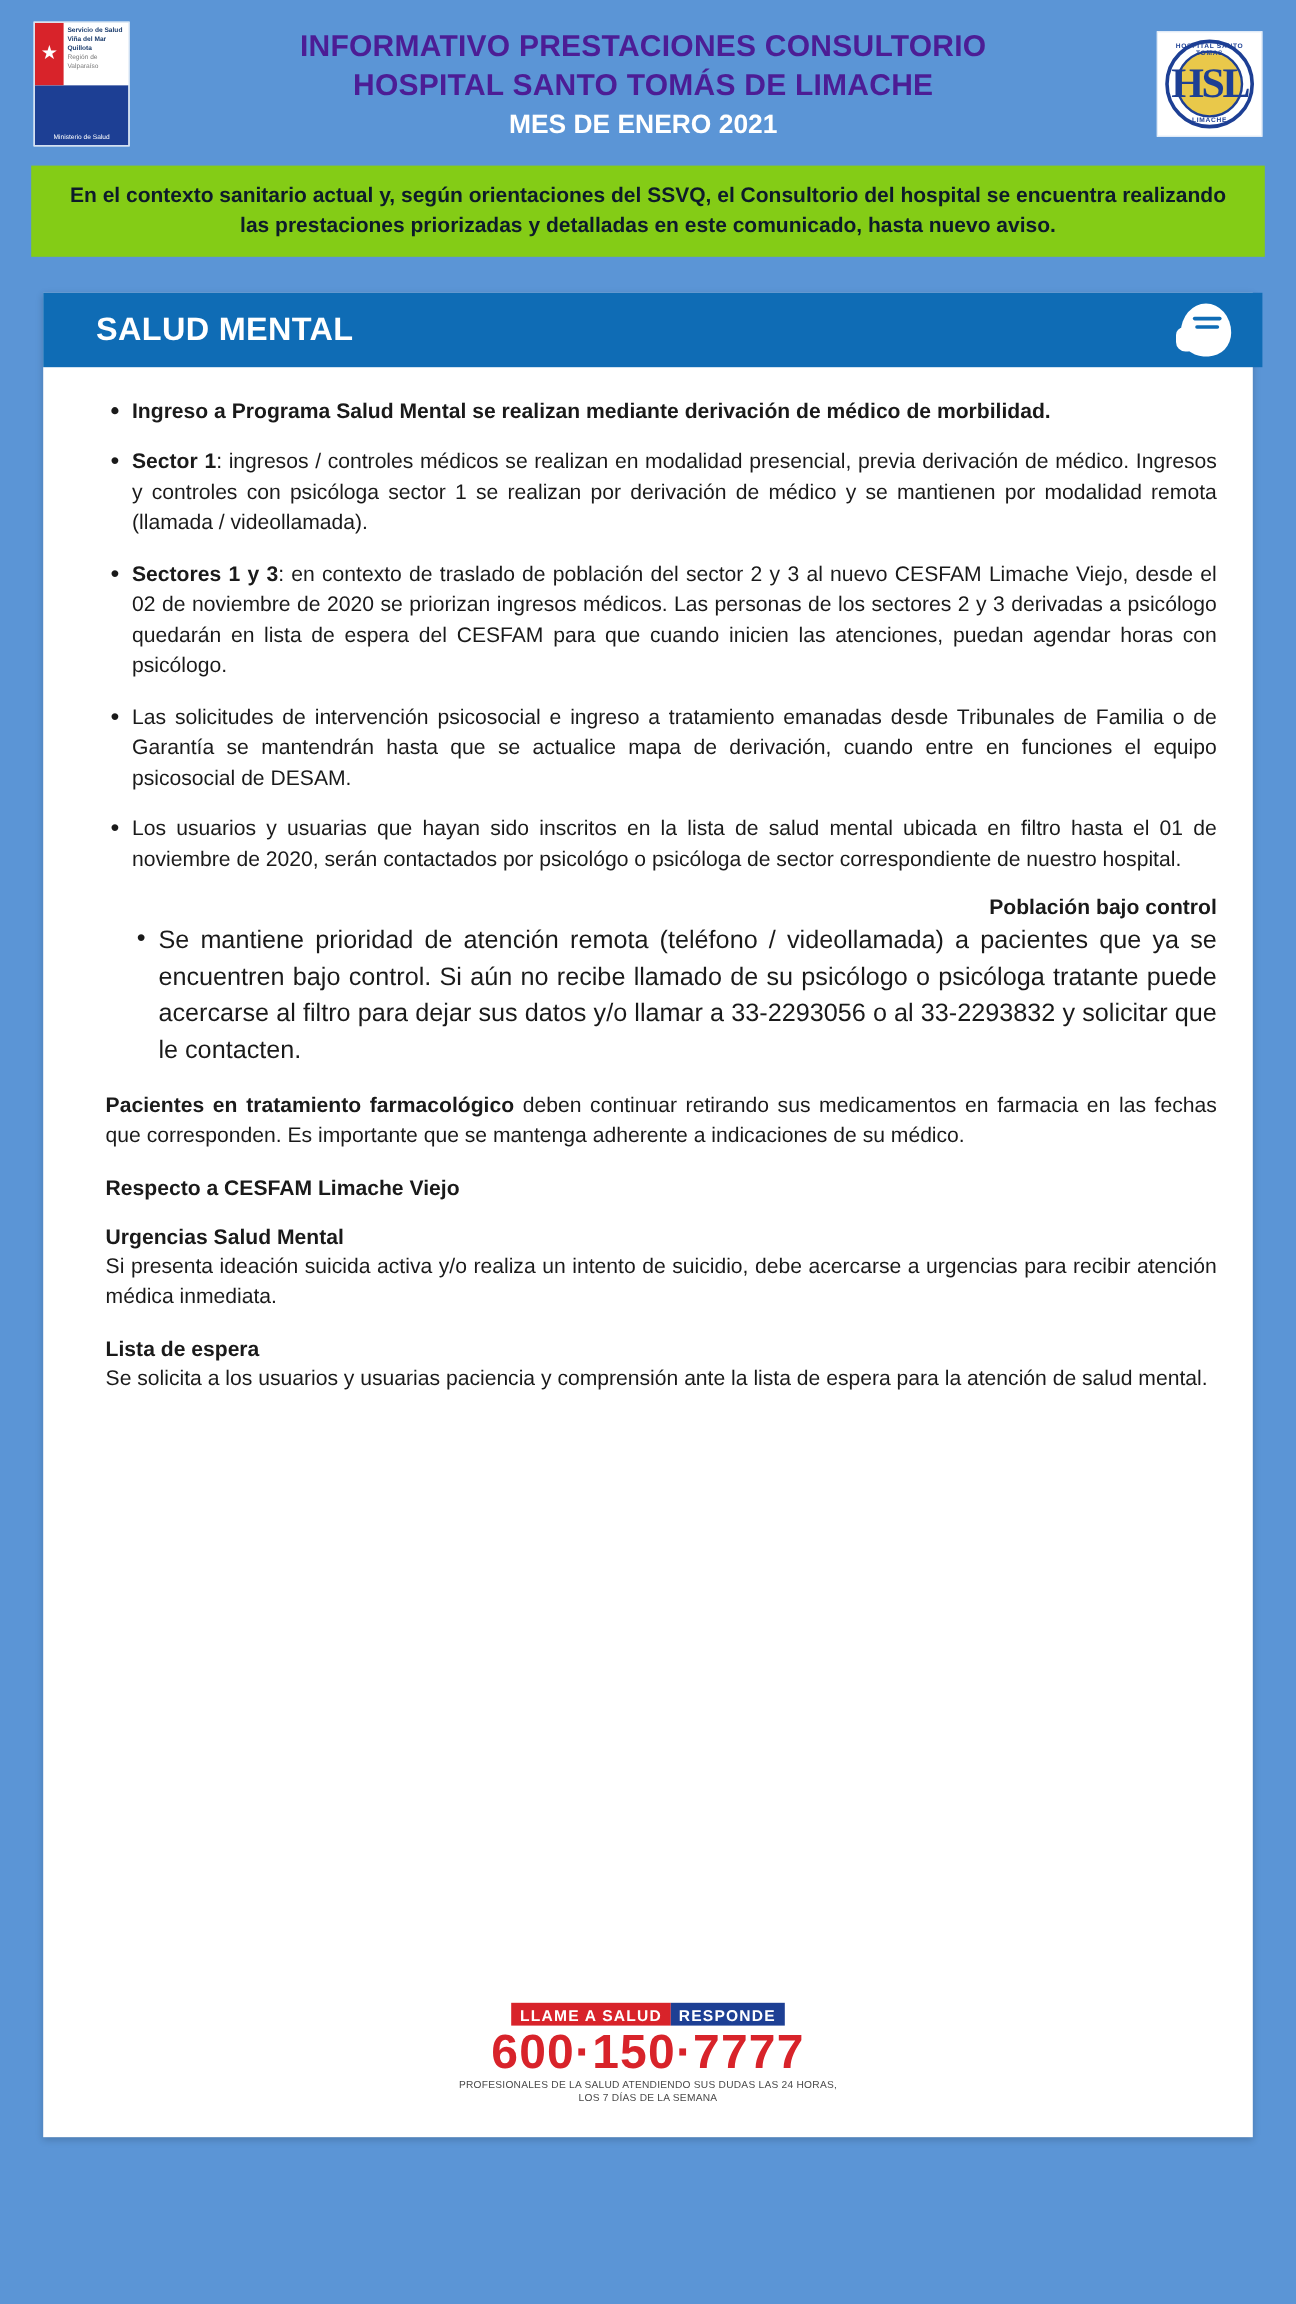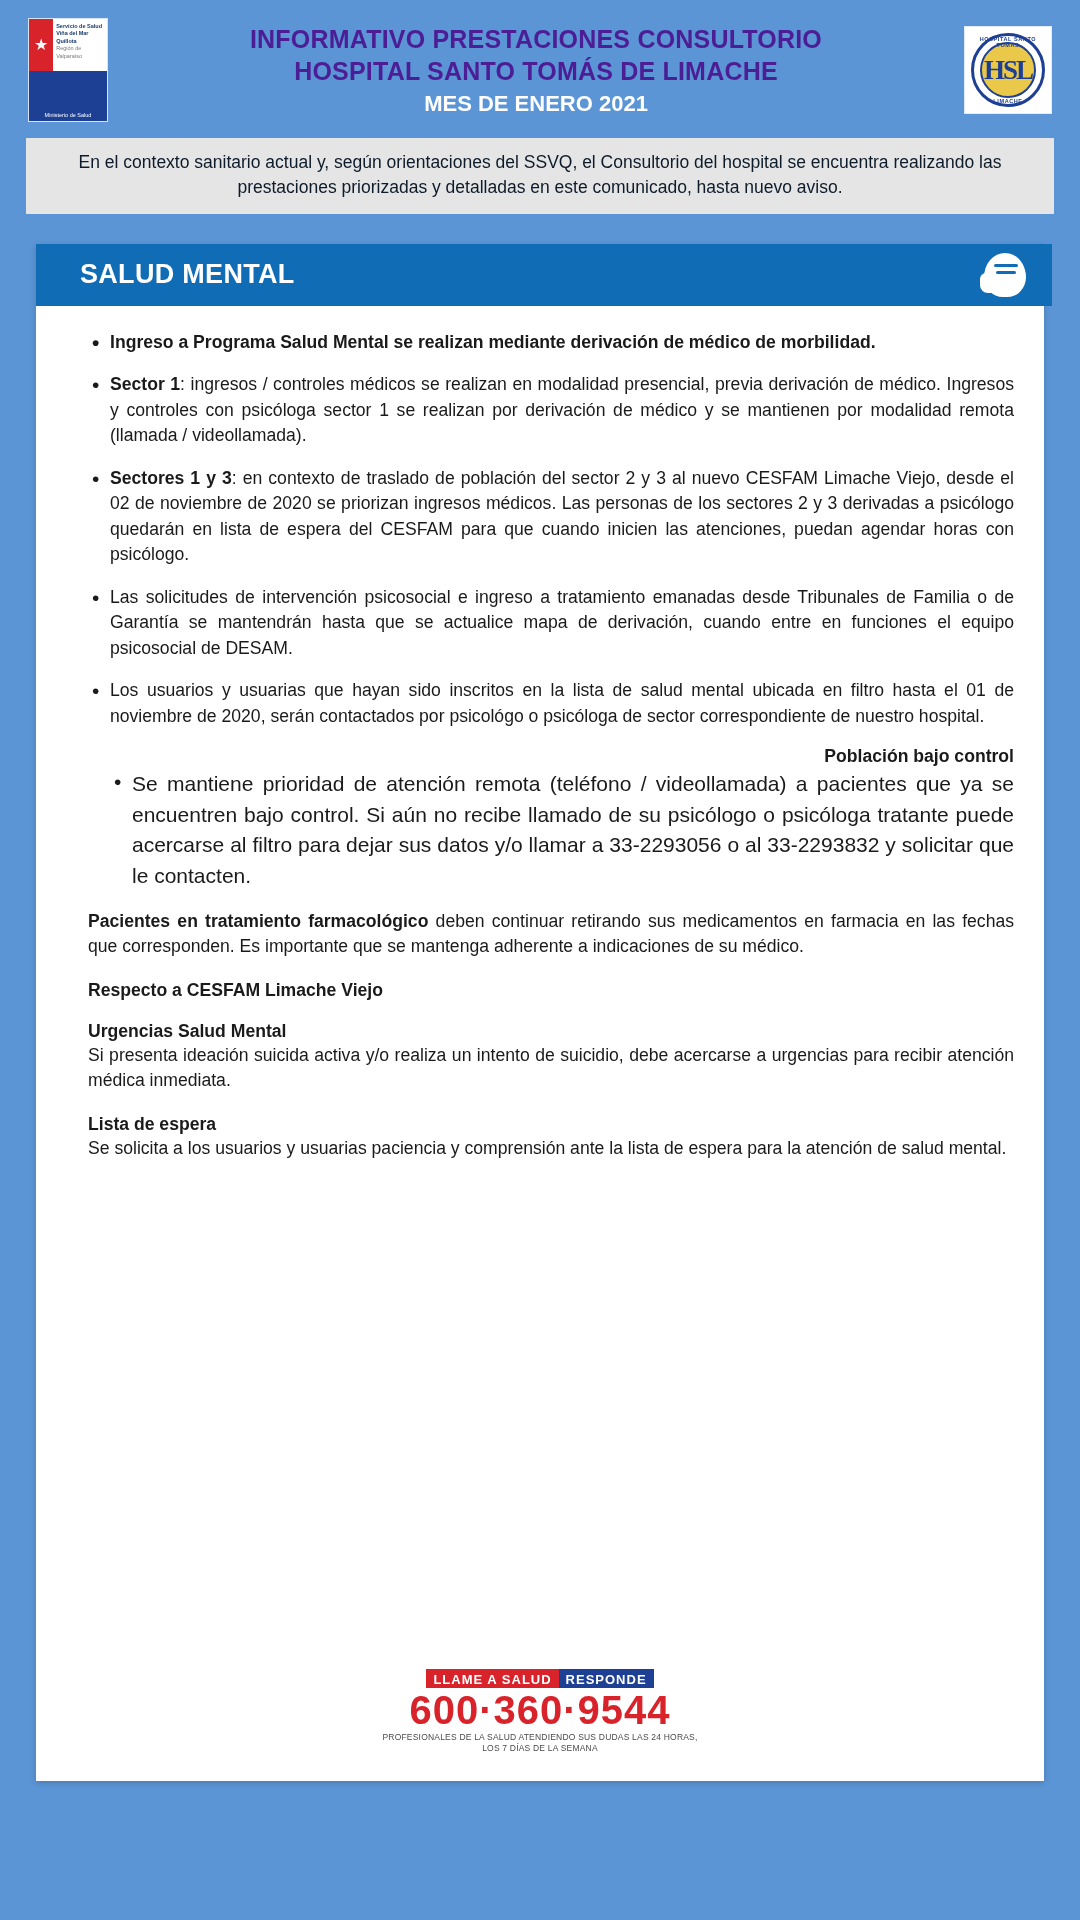--- a/index.html
+++ b/index.html
@@ -60,34 +60,34 @@
   .crest { width:74px; height:74px; position:relative; }
   .crest .ring-outer {
     position:absolute; inset:0; border:3px solid #1d3f94; border-radius:50%;
   }
   .crest .ring-inner {
     position:absolute; inset:9px; border:2px solid #1d3f94; border-radius:50%;
     background:#e9c84a;
   }
   .crest .letters {
     position:absolute; inset:0; display:flex; align-items:center;
-    justify-content:center; font-size:27px; font-weight:bold; color:#1d3f94;
+    justify-content:center; font-size:35px; font-weight:bold; color:#1d3f94;
     letter-spacing:-2px; font-family:"Liberation Serif", serif;text-align:right;
   }
   .crest .top-txt, .crest .bot-txt {
     position:absolute; left:0; right:0; text-align:center;
     font-size:5.5px; font-weight:bold; color:#1d3f94; letter-spacing:.6px;
   }
   .crest .top-txt { top:3px; }
   .crest .bot-txt { bottom:3px; }
 
   
   .notice {
-    margin:6px 26px 0 26px; background:#e5e5e5; color:#0d1b2a;
-    font-weight:normal; font-size:17.5px; line-height:1.42;
+    margin:6px 26px 0 26px; background:#84cc16; color:#0d1b2a;
+    font-weight:bold; font-size:17.5px; line-height:1.42;
     text-align:center; padding:12px 22px 14px 22px;
   }
 
   
   .card {
     margin:30px 36px 0 36px; background:#ffffff; position:relative;
     box-shadow:0 2px 6px rgba(0,0,0,.18);
     height:1537px;
   }
   .card-head {
@@ -262,21 +262,21 @@
 
       <div class="sub-head">Lista de espera</div>
       <p class="para">Se solicita a los usuarios y usuarias paciencia y comprensión ante la lista de espera para la atención de salud mental.</p>
     </div>
 
     <div class="sr">
       <div class="sr-top">
         <div class="a">LLAME A SALUD</div>
         <div class="b">RESPONDE</div>
       </div>
-      <div class="sr-num">600·360·9544</div>
+      <div class="sr-num">600·150·7777</div>
       <div class="sr-sub">
         <span>PROFESIONALES DE LA SALUD ATENDIENDO SUS DUDAS LAS 24 HORAS,</span><br>
         <span>LOS 7 DÍAS DE LA SEMANA</span>
       </div>
     </div>
 
   </div>
 </div>
 
 </body></html>

